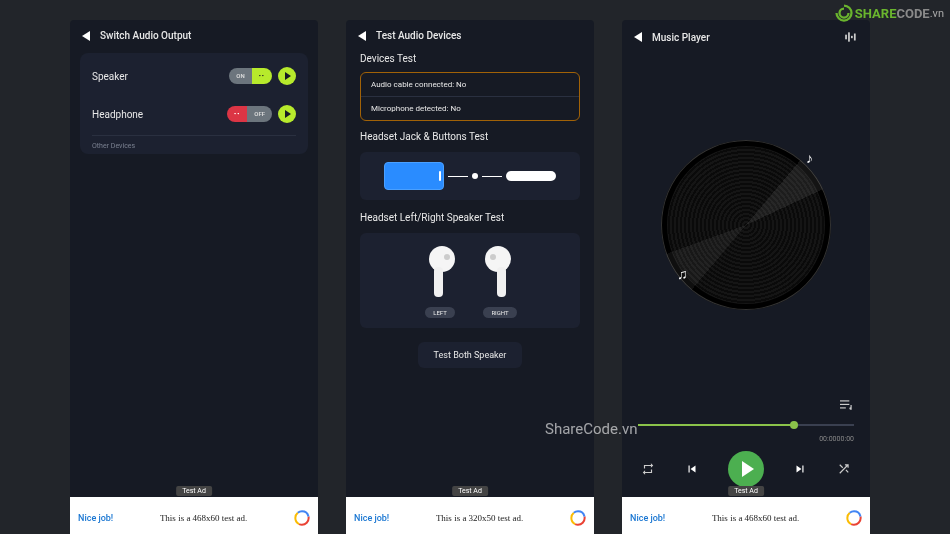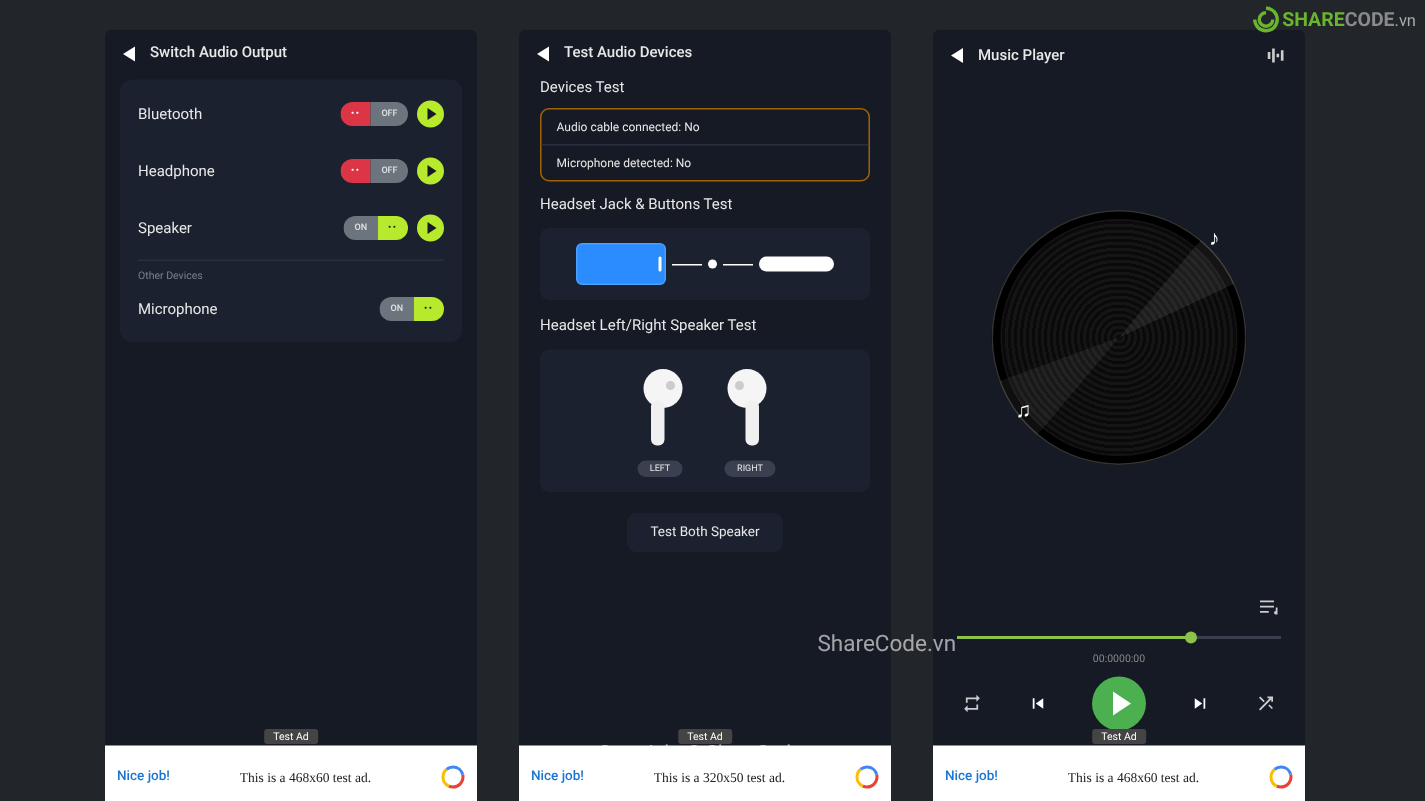--- a/index.html
+++ b/index.html
@@ -127,21 +127,21 @@
 .vinyl::before{content:'';position:absolute;inset:6px;border-radius:50%;
   background: repeating-radial-gradient(circle,#0a0a0a 0 2px,#151515 2px 4px);}
 .vinyl::after{content:'';position:absolute;inset:0;border-radius:50%;
   background: conic-gradient(from 40deg, rgba(255,255,255,0.08) 0deg 25deg, transparent 25deg 180deg, rgba(255,255,255,0.06) 180deg 210deg, transparent 210deg 360deg);}
 .note { position:absolute; color:#fff; font-size:14px; z-index:2; }
 .playlist-icon { align-self:flex-end; margin:0 16px 4px 0; width:14px; height:12px; cursor:pointer; }
 .progress { margin: 4px 16px; position:relative; height: 12px; }
 .progress-track { position:absolute; top:5px; left:0; right:0; height:2px; background:#3a4050; }
 .progress-fill { position:absolute; top:5px; left:0; width:72%; height:2px; background:#8bc34a; }
 .progress-thumb { position:absolute; top:2px; left:72%; width:8px; height:8px; border-radius:50%; background:#8bc34a; transform:translateX(-50%); }
-.time-row { display:flex; justify-content:center; margin:0 16px; font-size:7px; color:#888; }
+.time-row { display:flex; justify-content:flex-end; margin:0 16px; font-size:7px; color:#888; }
 .controls { display:flex; align-items:center; justify-content:space-between; margin:8px 18px 10px; }
 .ctrl { width:16px; height:16px; cursor:pointer; display:flex; align-items:center; justify-content:center; }
 .play-big { width:36px; height:36px; border-radius:50%; background:#4caf50; display:flex; align-items:center; justify-content:center; cursor:pointer; }
 .play-big::after{content:'';border-left:12px solid #fff;border-top:8px solid transparent;border-bottom:8px solid transparent;margin-left:3px;}
 
 
 .ad-bar {
   background: #fff;
   height: 41px;
   display: flex;
@@ -171,52 +171,37 @@
 
 <div class="phones">
 
   <div class="phone">
     <div class="header">
       <div class="back"></div>
       <div class="header-title">Switch Audio Output</div>
     </div>
     <div class="panel">
       <div class="row">
-        <div class="row-label">Bluetooth</div>
+        <div class="row-label">Speaker</div>
         <div class="toggle-pill">
-          <span class="pill-red pill-dots">••</span>
-          <span class="pill-grey">OFF</span>
+          <span class="pill-grey">ON</span>
+          <span class="pill-lime pill-dots">••</span>
         </div>
         <div class="play-btn"></div>
       </div>
       <div class="row">
         <div class="row-label">Headphone</div>
         <div class="toggle-pill">
           <span class="pill-red pill-dots">••</span>
           <span class="pill-grey">OFF</span>
         </div>
         <div class="play-btn"></div>
       </div>
-      <div class="row">
-        <div class="row-label">Speaker</div>
-        <div class="toggle-pill">
-          <span class="pill-grey">ON</span>
-          <span class="pill-lime pill-dots">••</span>
-        </div>
-        <div class="play-btn"></div>
-      </div>
       <div class="divider"></div>
       <div class="section-sub">Other Devices</div>
-      <div class="row">
-        <div class="row-label">Microphone</div>
-        <div class="toggle-pill">
-          <span class="pill-grey">ON</span>
-          <span class="pill-lime pill-dots">••</span>
-        </div>
-      </div>
     </div>
     <div class="ad-bar">
       <div class="ad-tag">Test Ad</div>
       <span class="ad-nice">Nice job!</span>
       <span class="ad-text">This is a 468x60 test ad.</span>
       <svg class="ad-logo" viewBox="0 0 24 24">
           <circle cx="12" cy="12" r="10" fill="none" stroke="#ea4335" stroke-width="3" stroke-dasharray="20 40"></circle>
           <circle cx="12" cy="12" r="10" fill="none" stroke="#fbbc04" stroke-width="3" stroke-dasharray="20 40" stroke-dashoffset="-20"></circle>
           <circle cx="12" cy="12" r="10" fill="none" stroke="#4285f4" stroke-width="3" stroke-dasharray="20 40" stroke-dashoffset="-40"></circle>
         </svg>

